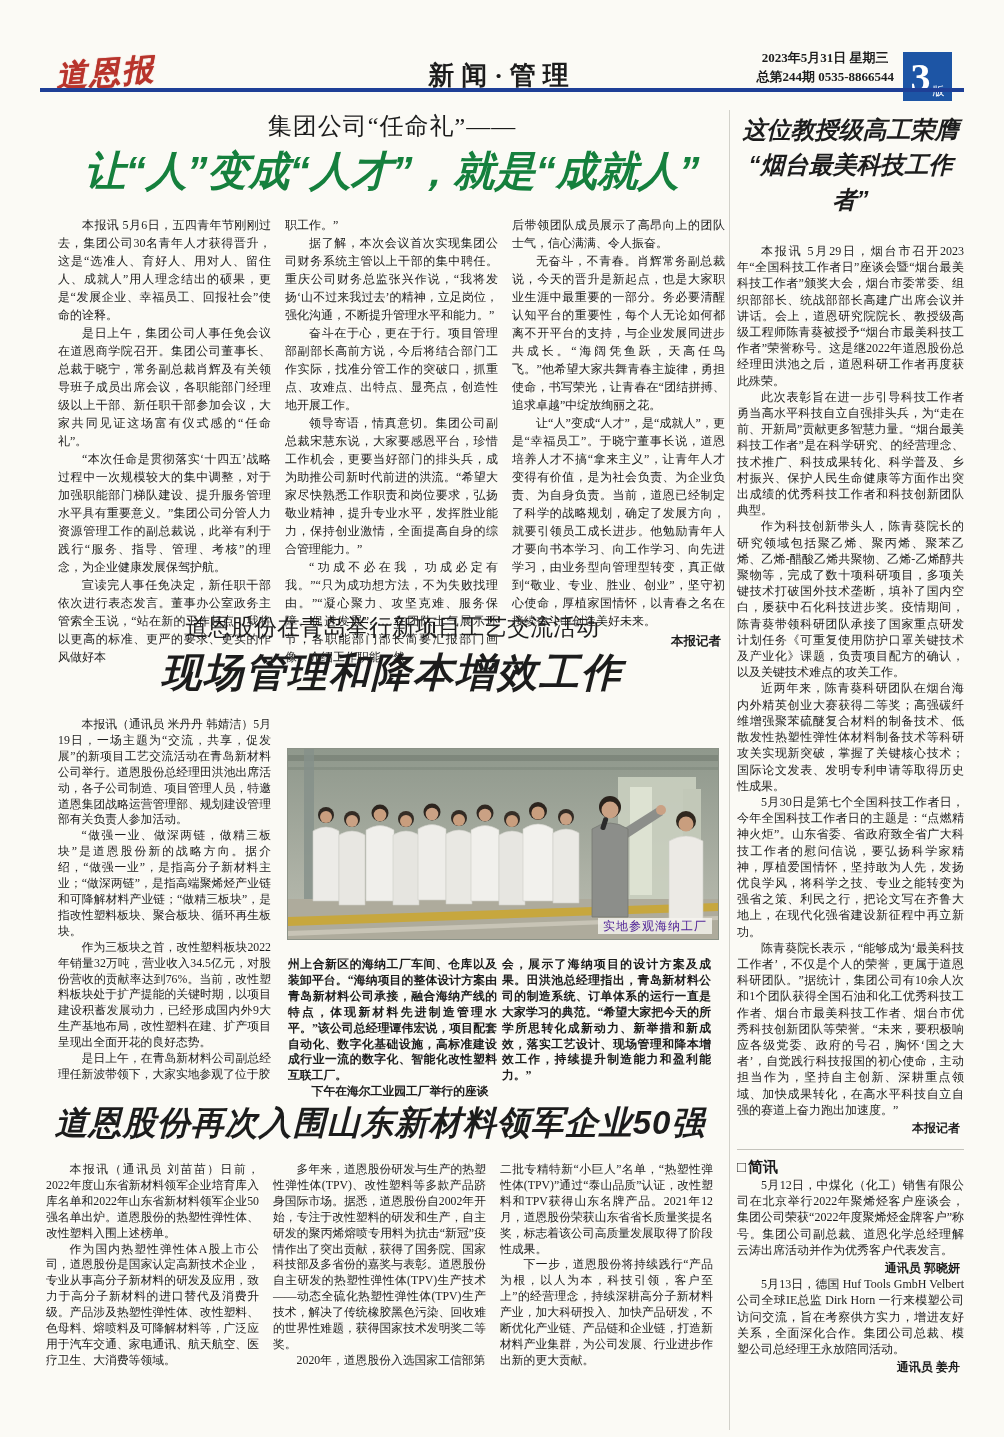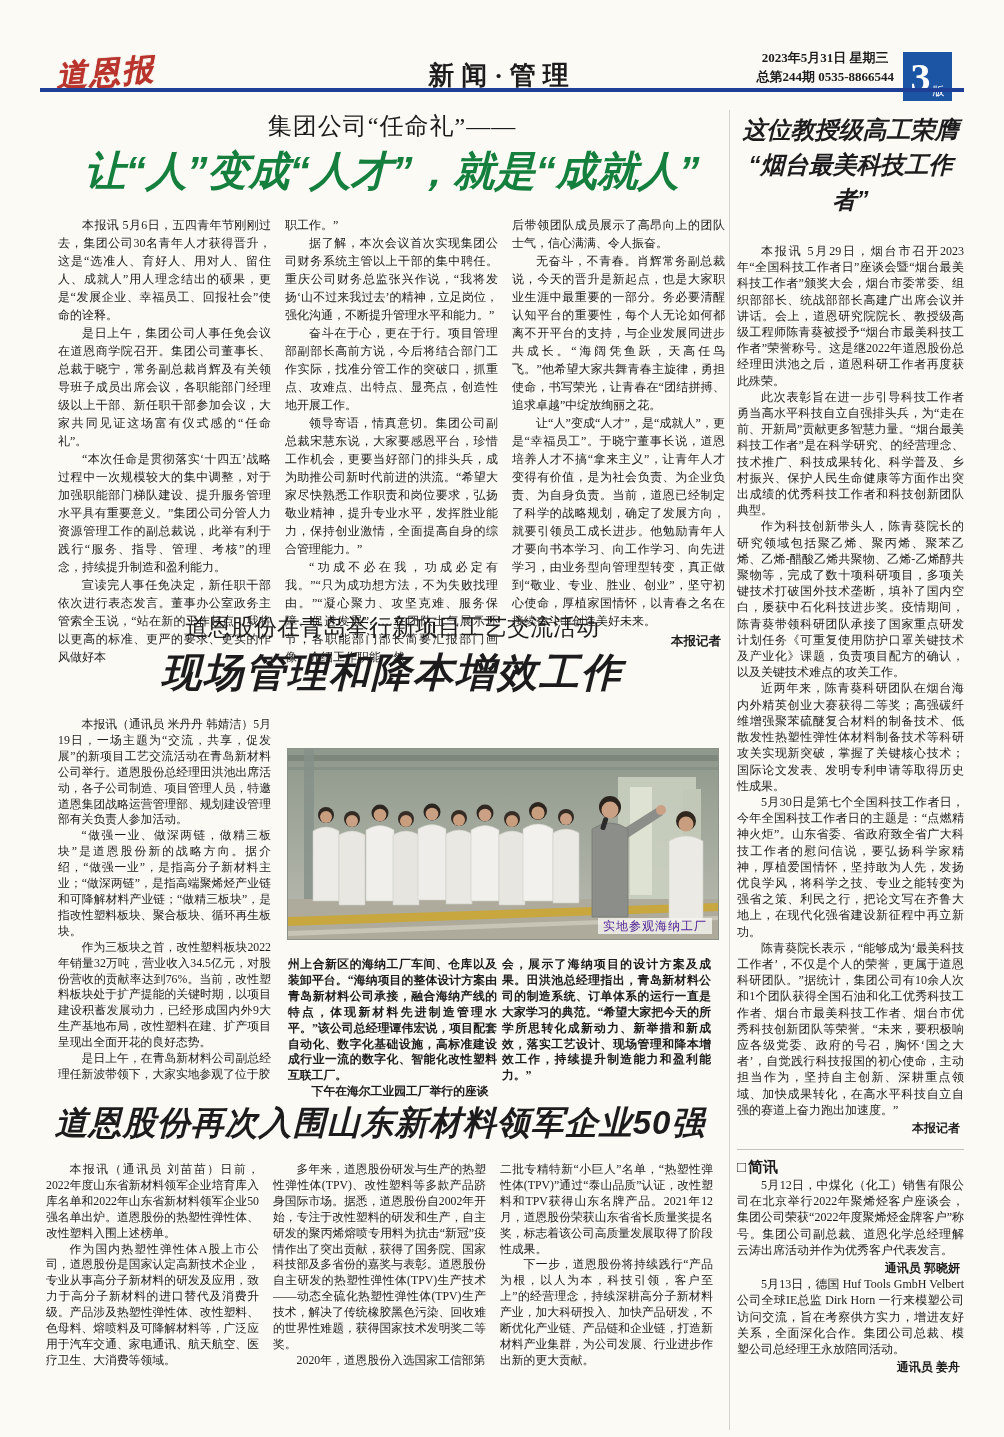--- a/index.html
+++ b/index.html
@@ -79,21 +79,21 @@
   <div class="vdivider"></div>
 
   <div id="lead">
     <div class="kicker">集团公司“任命礼”——</div>
     <div class="headline">让“人”变成“人才”，就是“成就人”</div>
     <div class="cols">
       <div class="col">
 
       <p class="para">本报讯 5月6日，五四青年节刚刚过去，集团公司30名青年人才获得晋升，这是“选准人、育好人、用对人、留住人、成就人”用人理念结出的硕果，更是“发展企业、幸福员工、回报社会”使命的诠释。</p>
           <p class="para">是日上午，集团公司人事任免会议在道恩商学院召开。集团公司董事长、总裁于晓宁，常务副总裁肖辉及有关领导班子成员出席会议，各职能部门经理级以上干部、新任职干部参加会议，大家共同见证这场富有仪式感的“任命礼”。</p>
-          <p class="para">“本次任命是贯彻落实‘十四五’战略过程中一次规模较大的集中调整，对于加强职能部门梯队建设、提升服务管理水平具有重要意义。”集团公司分管人力资源管理工作的副总裁说，此举有利于践行“服务、指导、管理、考核”的理念，持续提升制造和盈利能力。</p>
+          <p class="para">“本次任命是贯彻落实‘十四五’战略过程中一次规模较大的集中调整，对于加强职能部门梯队建设、提升服务管理水平具有重要意义。”集团公司分管人力资源管理工作的副总裁说，此举有利于践行“服务、指导、管理、考核”的理念，为企业健康发展保驾护航。</p>
           <p class="para">宣读完人事任免决定，新任职干部依次进行表态发言。董事办公室政务主管索全玉说，“站在新的工作起点，我将以更高的标准、更严的要求、更实的作风做好本</p>
         </div>
       <div class="col">
         <p class="para cont">职工作。”</p>
         <div>
 
         <p class="para">据了解，本次会议首次实现集团公司财务系统主管以上干部的集中聘任。重庆公司财务总监张兴作说，“我将发扬‘山不过来我过去’的精神，立足岗位，强化沟通，不断提升管理水平和能力。”</p>
             <p class="para">奋斗在于心，更在于行。项目管理部副部长高前方说，今后将结合部门工作实际，找准分管工作的突破口，抓重点、攻难点、出特点、显亮点，创造性地开展工作。</p>
             <p class="para">领导寄语，情真意切。集团公司副总裁宋慧东说，大家要感恩平台，珍惜工作机会，更要当好部门的排头兵，成为助推公司新时代前进的洪流。“希望大家尽快熟悉工作职责和岗位要求，弘扬敬业精神，提升专业水平，发挥胜业能力，保持创业激情，全面提高自身的综合管理能力。”</p>
             <p class="para">“功成不必在我，功成必定有我。”“只为成功想方法，不为失败找理由。”“凝心聚力、攻坚克难、服务保障、促进发展”……在团队士气展示环节，各职能部门部长简要汇报部门画像、介绍工作职能，然</p>

